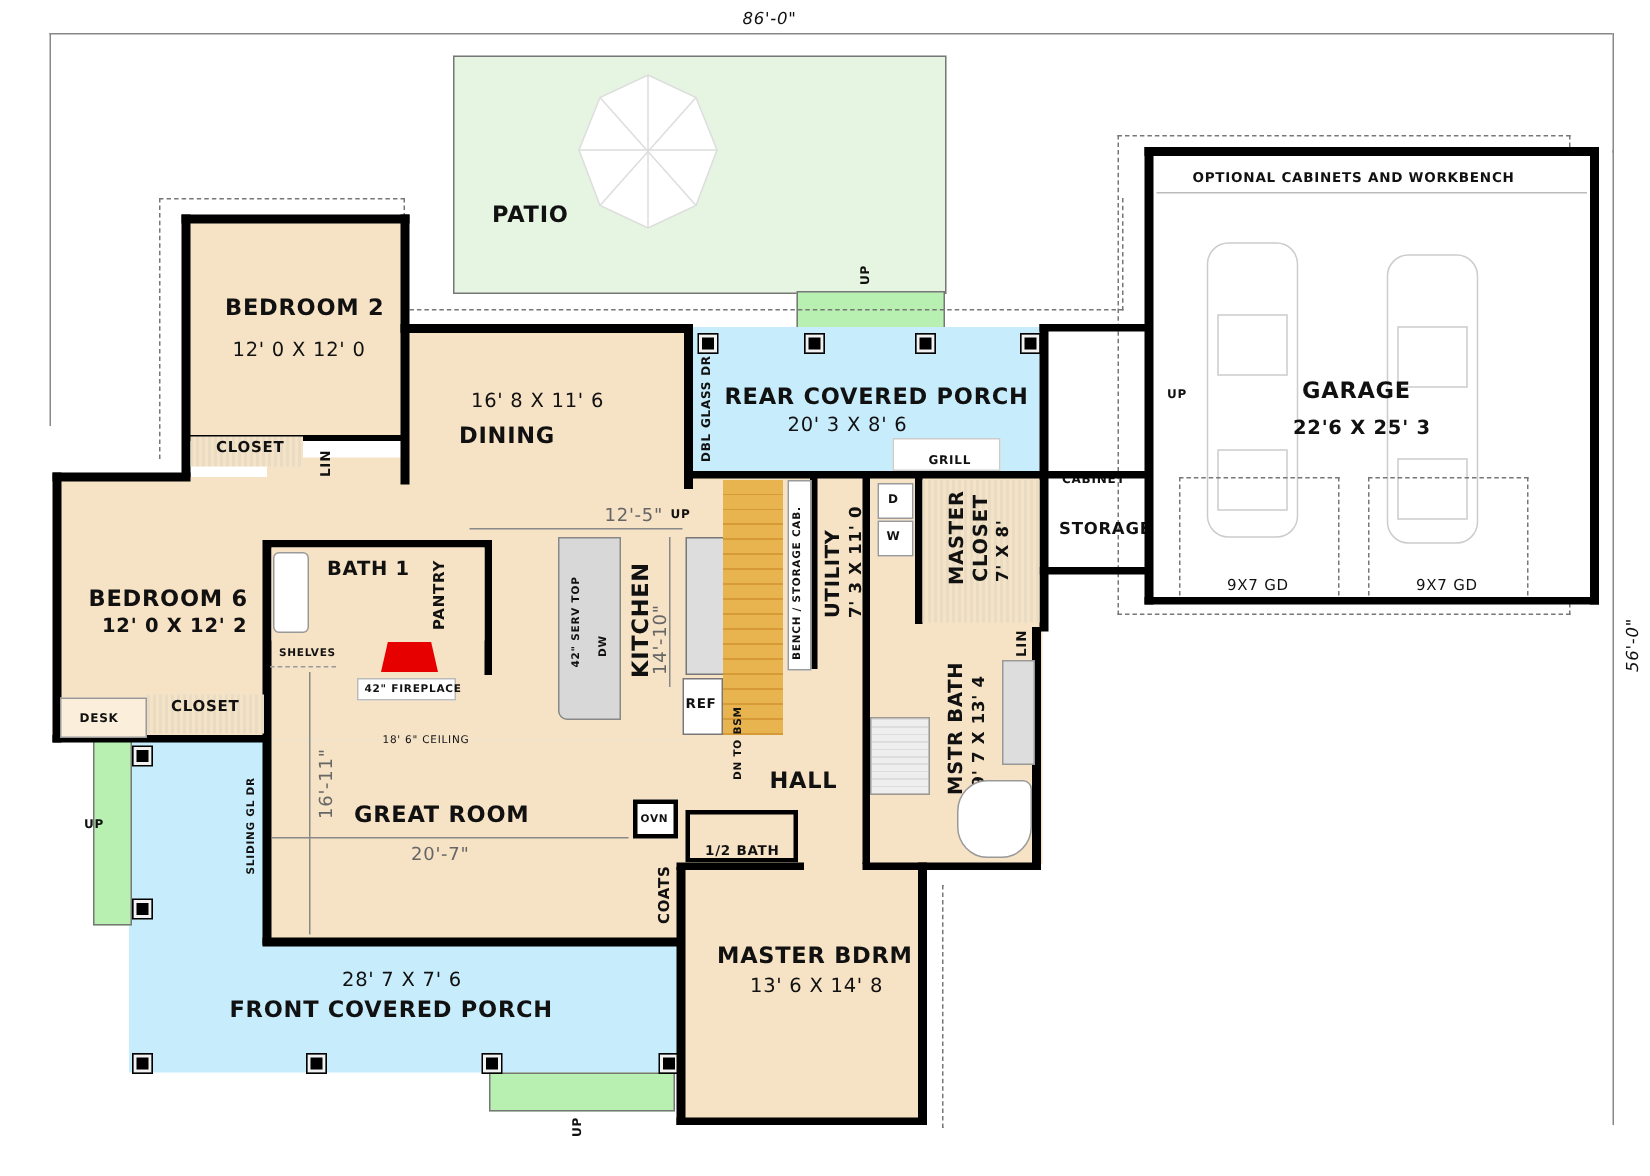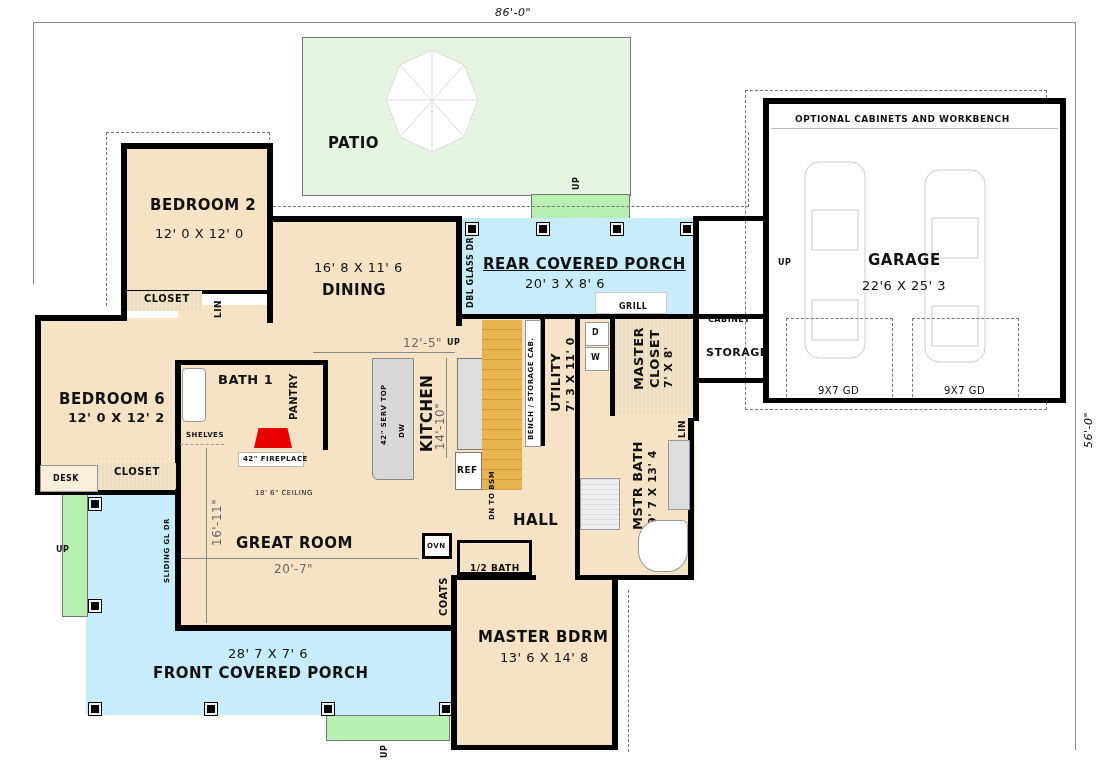--- a/index.html
+++ b/index.html
@@ -85,21 +85,21 @@
     <rect x="5" y="2" width="60" height="196" rx="14" fill="none" stroke="#ccc"></rect>
     <rect x="12" y="50" width="46" height="40" fill="none" stroke="#ccc"></rect>
     <rect x="12" y="140" width="46" height="40" fill="none" stroke="#ccc"></rect>
   </svg>
 <svg class="abs" style="left:920px;top:168px;" width="70" height="196" viewBox="0 0 70 196">
     <rect x="5" y="2" width="60" height="192" rx="14" fill="none" stroke="#ccc"></rect>
     <rect x="12" y="50" width="46" height="40" fill="none" stroke="#ccc"></rect>
     <rect x="12" y="138" width="46" height="40" fill="none" stroke="#ccc"></rect>
   </svg>
 <div class="lbl big" style="left:868px;top:251px;">GARAGE</div>
-<div class="lbl med" style="left:862px;top:278px;font-weight:normal;">22'6 X 25' 3</div>
+<div class="lbl med" style="left:862px;top:278px;font-weight:bold;">22'6 X 25' 3</div>
 <div class="dash" style="left:786px;top:318px;width:105px;height:82px;"></div>
 <div class="dash" style="left:912px;top:318px;width:105px;height:82px;"></div>
 <div class="lbl xs" style="left:818px;top:385px;font-weight:normal;font-size:10px;">9X7 GD</div>
 <div class="lbl xs" style="left:944px;top:385px;font-weight:normal;font-size:10px;">9X7 GD</div>
 <div class="lbl xs" style="left:778px;top:258px;">UP</div>
 <div class="lbl xs" style="left:708px;top:315px;font-size:8px;">CABINET</div>
 <div class="lbl sm" style="left:706px;top:346px;font-weight:bold;">STORAGE</div>
 
 <div class="wall" style="left:121px;top:143px;width:152px;height:6px;"></div>
 <div class="wall" style="left:121px;top:143px;width:6px;height:175px;"></div>
@@ -139,24 +139,24 @@
 <div class="lbl xs" style="left:114px;top:466px;font-size:10px;">CLOSET</div>
 <div class="abs" style="left:40px;top:465px;width:56px;height:25px;border:1px solid #999;background:#fbeedb;"></div>
 <div class="lbl xs" style="left:53px;top:474px;">DESK</div>
 
 <div class="lbl big" style="left:150px;top:196px;">BEDROOM 2</div>
 <div class="lbl med" style="left:155px;top:226px;font-weight:normal;">12' 0 X 12' 0</div>
 <div class="lbl big" style="left:59px;top:390px;">BEDROOM 6</div>
 <div class="lbl med" style="left:68px;top:410px;font-weight:bold;">12' 0 X 12' 2</div>
 
 <div class="lbl med" style="left:314px;top:260px;font-weight:normal;">16' 8 X 11' 6</div>
-<div class="lbl big" style="left:322px;top:281px;">DINING</div>
+<div class="lbl big" style="left:306px;top:281px;">DINING</div>
 
 <div class="lbl xs vert" style="left:466px;top:308px;">DBL GLASS DR</div>
-<div class="lbl big" style="left:483px;top:255px;text-decoration:underline;">REAR COVERED PORCH</div>
+<div class="lbl big" style="left:483px;top:255px;">REAR COVERED PORCH</div>
 <div class="lbl med" style="left:525px;top:276px;font-weight:normal;">20' 3 X 8' 6</div>
 <div class="abs" style="left:595px;top:292px;width:70px;height:20px;background:#fff;border:1px solid #ccc;"></div>
 <div class="lbl xs" style="left:619px;top:302px;">GRILL</div>
 
 <div class="room" style="left:181px;top:365px;width:142px;height:62px;background:#f6e2c4;"></div>
 <div class="lbl med" style="left:218px;top:372px;">BATH 1</div>
 <div class="abs" style="left:182px;top:368px;width:22px;height:52px;border:1px solid #999;background:#fff;border-radius:4px;"></div>
 <div class="lbl xs vert" style="left:288px;top:420px;font-size:10px;">PANTRY</div>
 <div class="abs" style="left:180px;top:428px;width:44px;height:16px;border-bottom:1px dashed #999;"></div>
 <div class="lbl xs" style="left:186px;top:431px;font-size:7px;">SHELVES</div>

